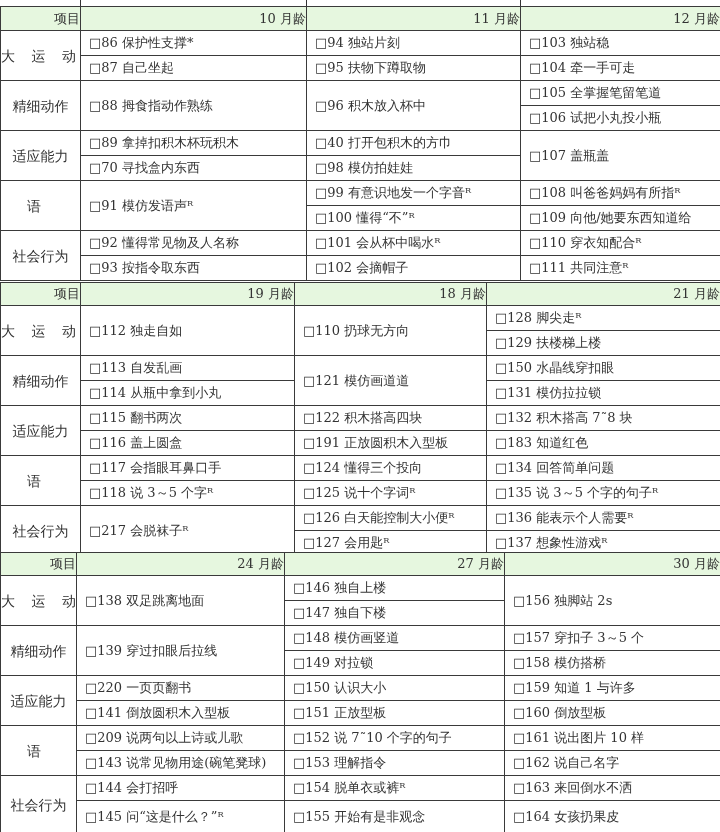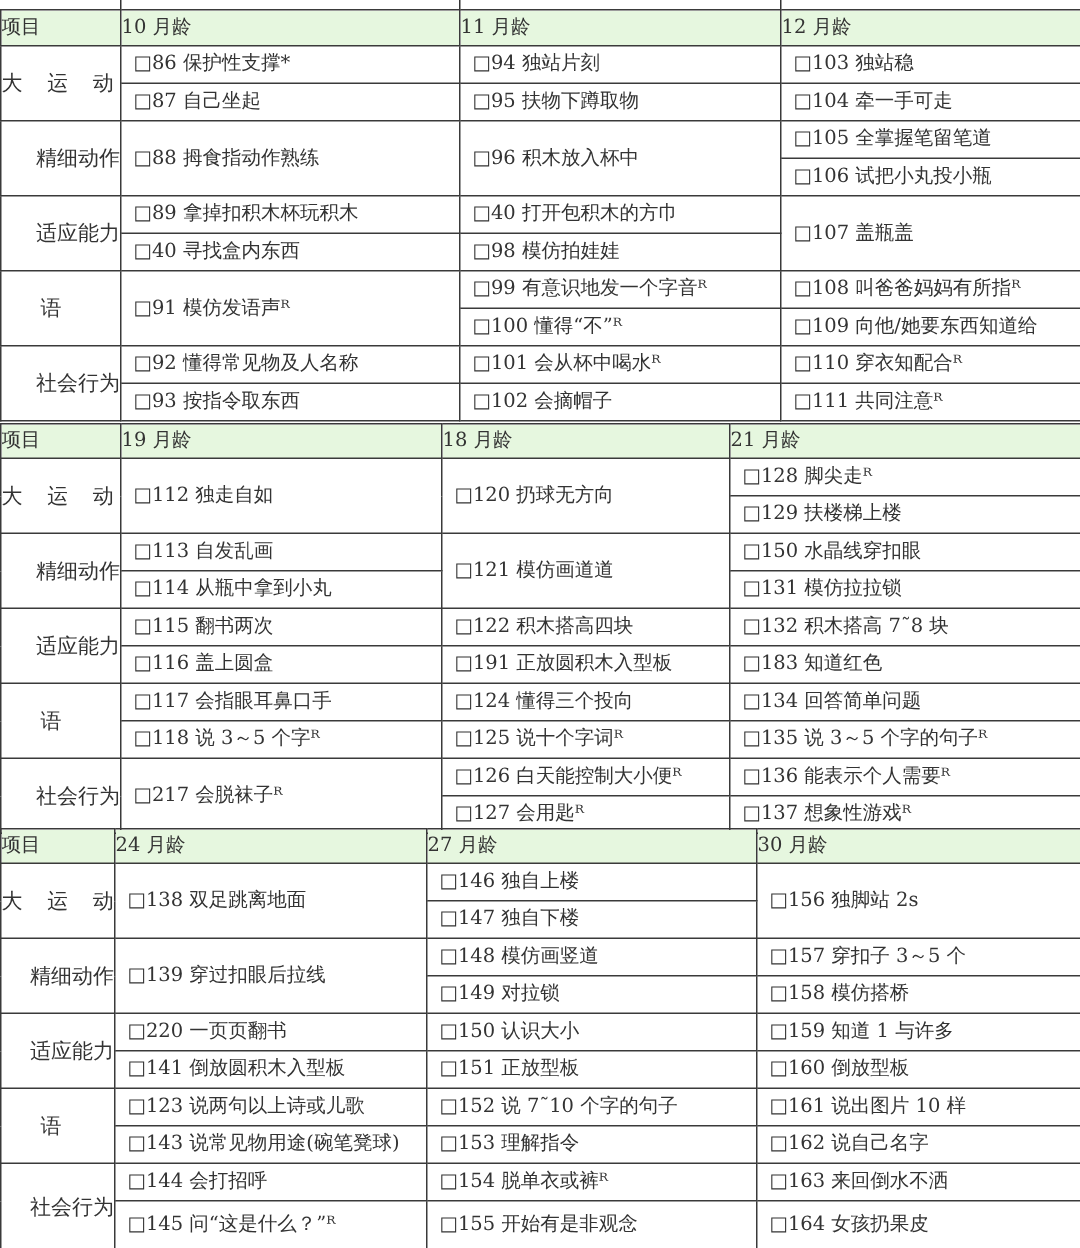--- a/index.html
+++ b/index.html
@@ -2,22 +2,22 @@
 <html><head>
 <meta charset="utf-8">
 <style>
   html, body { margin: 0; padding: 0; background: #ffffff; }
   body { width: 720px; height: 832px; overflow: hidden; position: relative;
     font-family: "DejaVu Serif", "Liberation Serif", serif; color: #333; font-size: 13px; }
   .section { position: absolute; left: 0; width: 720px; }
   table { border-collapse: collapse; table-layout: fixed; width: 100%; }
   td, th { border: 1px solid #3a3a3a; padding: 0 0 0 8px; height: 24px; line-height: 24px;
     font-weight: normal; text-align: left; white-space: nowrap; overflow: hidden; }
-  th { background: #e6f7df; text-align: left; padding: 0; height: 22px; line-height: 22px; }
-  td.cat { text-align: right; padding: 0; font-size: 14px; letter-spacing: 0px; }
+  th { background: #e6f7df; text-align: right; padding: 0; height: 22px; line-height: 22px; }
+  td.cat { text-align: center; padding: 0; font-size: 14px; letter-spacing: 0px; }
   td.cat.spaced { letter-spacing: 6px; }
   td.cat.wide { letter-spacing: 26px; padding-left: 26px; }
   .topstub { position: absolute; top: 0; left: 0; width: 720px; height: 6px; }
   .topstub div { position: absolute; top: 0; width: 1px; height: 6px; background: #333; }
 </style>
 </head>
 <body>
 
 <div class="topstub">
   <div style="left:80px"></div>
@@ -60,21 +60,21 @@
   <tr>
     <td>□106 试把小丸投小瓶</td>
   </tr>
   <tr>
     <td class="cat" rowspan="2">适应能力</td>
     <td>□89 拿掉扣积木杯玩积木</td>
     <td>□40 打开包积木的方巾</td>
     <td rowspan="2">□107 盖瓶盖</td>
   </tr>
   <tr>
-    <td>□40  寻找盒内东西</td>
+    <td>□70  寻找盒内东西</td>
     <td>□98 模仿拍娃娃</td>
   </tr>
   <tr>
     <td class="cat wide" rowspan="2">语    言</td>
     <td rowspan="2">□91 模仿发语声ᴿ</td>
     <td>□99 有意识地发一个字音ᴿ</td>
     <td>□108 叫爸爸妈妈有所指ᴿ</td>
   </tr>
   <tr>
     <td>□100 懂得“不”ᴿ</td>
@@ -106,21 +106,21 @@
   <tbody>
         <tr>
     <th>项目</th>
     <th>19 月龄</th>
     <th>18 月龄</th>
     <th>21 月龄</th>
   </tr>
   <tr>
     <td class="cat spaced" rowspan="2">大 运 动</td>
     <td rowspan="2">□112 独走自如</td>
-    <td rowspan="2">□120 扔球无方向</td>
+    <td rowspan="2">□110 扔球无方向</td>
     <td>□128 脚尖走ᴿ</td>
   </tr>
   <tr>
     <td>□129 扶楼梯上楼</td>
   </tr>
   <tr>
     <td class="cat" rowspan="2">精细动作</td>
     <td>□113 自发乱画</td>
     <td rowspan="2">□121 模仿画道道</td>
     <td>□150 水晶线穿扣眼</td>
@@ -205,21 +205,21 @@
     <td>□150 认识大小</td>
     <td>□159 知道 1 与许多</td>
   </tr>
   <tr>
     <td>□141 倒放圆积木入型板</td>
     <td>□151 正放型板</td>
     <td>□160 倒放型板</td>
   </tr>
   <tr>
     <td class="cat wide" rowspan="2">语    言</td>
-    <td>□123 说两句以上诗或儿歌</td>
+    <td>□209 说两句以上诗或儿歌</td>
     <td>□152 说 7˜10 个字的句子</td>
     <td>□161 说出图片 10 样</td>
   </tr>
   <tr>
     <td>□143 说常见物用途(碗笔凳球)</td>
     <td>□153 理解指令</td>
     <td>□162 说自己名字</td>
   </tr>
   <tr>
     <td class="cat" rowspan="2">社会行为</td>

